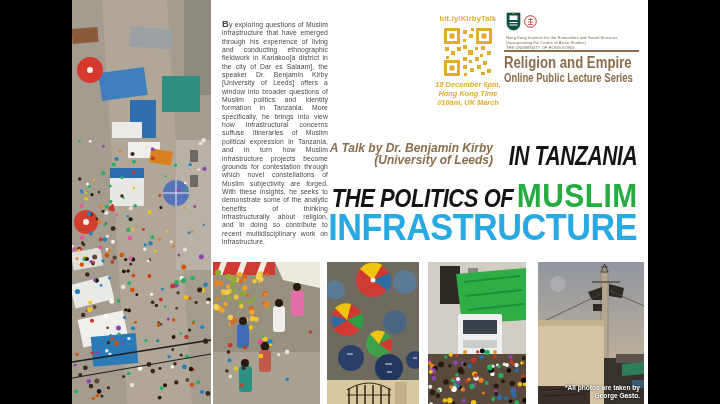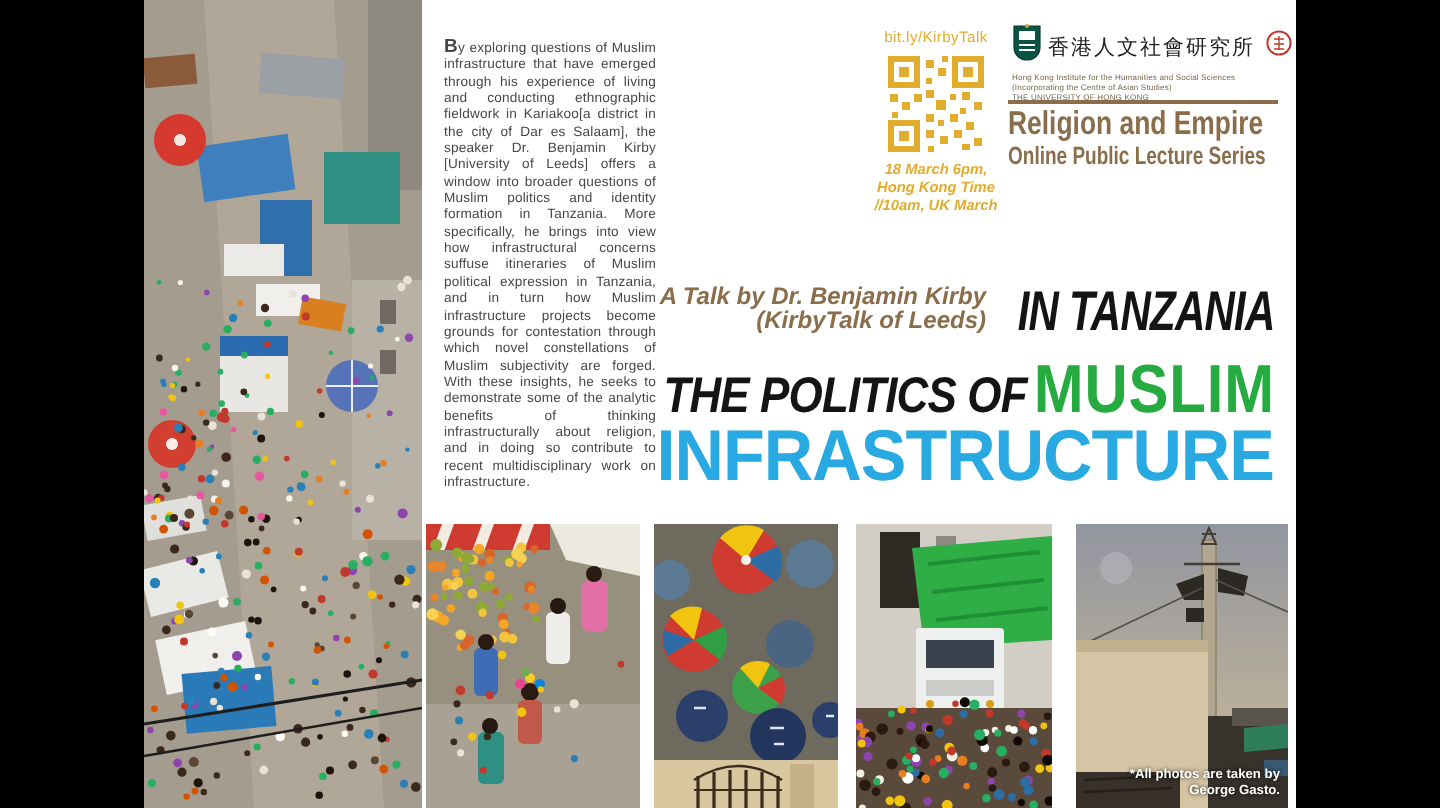--- a/index.html
+++ b/index.html
@@ -15,21 +15,21 @@
   #photo-1{left:141px;top:262px;width:107px;height:142px;}
   #photo-2{left:255px;top:262px;width:92px;height:142px;}
   #photo-3{left:356px;top:262px;width:98px;height:142px;}
   #photo-4{left:466px;top:262px;width:106px;height:142px;}
 
   .abstract{position:absolute;left:150px;top:20px;width:106px;font-size:6.8px;
     line-height:8.35px;color:#474747;text-align:justify;letter-spacing:.1px;}
   .abstract::first-letter{font-size:9.5px;font-weight:bold;}
 
   .qr-block{position:absolute;left:358px;top:14px;width:76px;text-align:center;color:var(--gold);}
-  .qr-link{font-size:7.6px;font-weight:normal;letter-spacing:.2px;}
+  .qr-link{font-size:7.6px;font-weight:bold;letter-spacing:.2px;}
   .qr-code{margin:4px auto 3px auto;width:50px;height:50px;}
   .qr-when{font-size:7.4px;font-weight:bold;font-style:italic;line-height:9px;}
 
   .hku{position:absolute;left:434px;top:12px;width:140px;}
   .hku-row{display:flex;align-items:center;gap:3px;}
   .hku-cn{flex:1;font-size:10.5px;color:#222;letter-spacing:1px;white-space:nowrap;overflow:hidden;}
   .hku-lines{margin-top:1px;color:#75664F;font-size:4px;line-height:4.8px;letter-spacing:.1px;}
 
   .series{position:absolute;left:432px;top:48px;width:135px;color:var(--brown);}
   .series-top{display:flex;align-items:flex-start;gap:4px;}
@@ -385,37 +385,36 @@
               <rect x="27" y="41" width="4" height="4"></rect>
               <rect x="34" y="38" width="4" height="4"></rect>
             <rect x="40" y="34" width="4" height="4"></rect>
               <rect x="44" y="42" width="4" height="4"></rect>
               <rect x="38" y="45" width="4" height="3"></rect>
               <rect x="21" y="46" width="3" height="3"></rect>
           </g>
         </svg>
       </div>
       <div class="qr-when">
-        <div>18 March 6pm,</div>
+        <div>18 December 6pm,</div>
         <div>Hong Kong Time</div>
         <div>//10am, UK March</div>
       </div>
     </div>
 
     <div class="hku">
       <div class="hku-row">
         <span>
           <svg width="15" height="19" viewBox="0 0 15 19" xmlns="http://www.w3.org/2000/svg">
             <path d="M1 1h13v10.5c0 4-3 6.5-6.5 6.5S1 15.5 1 11.5z" fill="#0b5345" stroke="#083d33" stroke-width=".6"></path>
             <rect x="3.5" y="3.5" width="8" height="4.5" fill="#fff"></rect>
             <path d="M3.5 10.5h8M3.5 13h8" stroke="#fff" stroke-width="1"></path>
             <circle cx="7.5" cy="1" r="1" fill="#caa53d"></circle>
           </svg>
         </span>
-        <span class="hku-cn">香港人文社會研究所</span>
         <span>
           <svg width="13" height="15" viewBox="0 0 13 15" xmlns="http://www.w3.org/2000/svg">
             <circle cx="6.5" cy="7.5" r="5.8" fill="none" stroke="#c0392b" stroke-width="1"></circle>
             <path d="M4 5.5h5M4 8h5M4 10.5h5M6.5 4v7" stroke="#c0392b" stroke-width=".7"></path>
           </svg>
         </span>
       </div>
       <div class="hku-lines">
         <div>Hong Kong Institute for the Humanities and Social Sciences</div>
         <div>(Incorporating the Centre of Asian Studies)</div>
@@ -424,21 +423,21 @@
     </div>
 
     <div class="series">
       <div class="series-rule"></div>
       <div class="series-sub">Religion and Empire</div>
       <div class="series-name">Online Public Lecture Series</div>
     </div>
 
     <div class="credit">
       <div>A Talk by Dr. Benjamin Kirby</div>
-      <div>(KirbyTalk of Leeds)</div>
+      <div>(University of Leeds)</div>
     </div>
 
     <div class="t-loc">IN TANZANIA</div>
     <div class="t-line1">
       <span class="t-black">THE POLITICS OF</span>
       <span class="t-green">MUSLIM</span>
     </div>
     <div class="t-blue">INFRASTRUCTURE</div>
 
     <div class="photo" id="photo-1">

